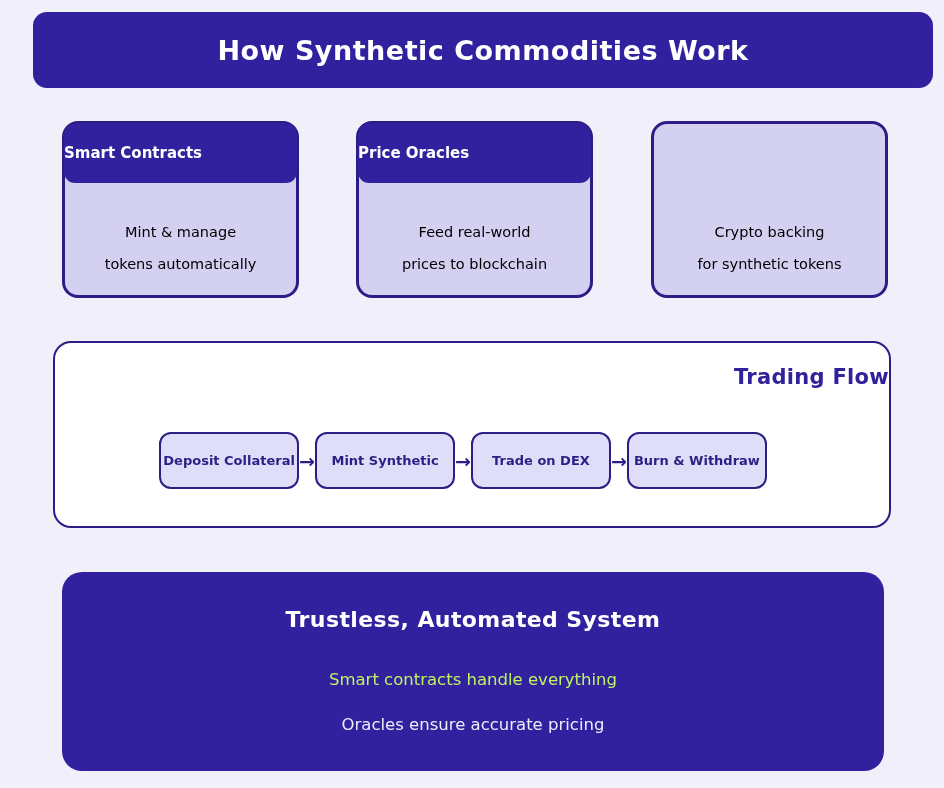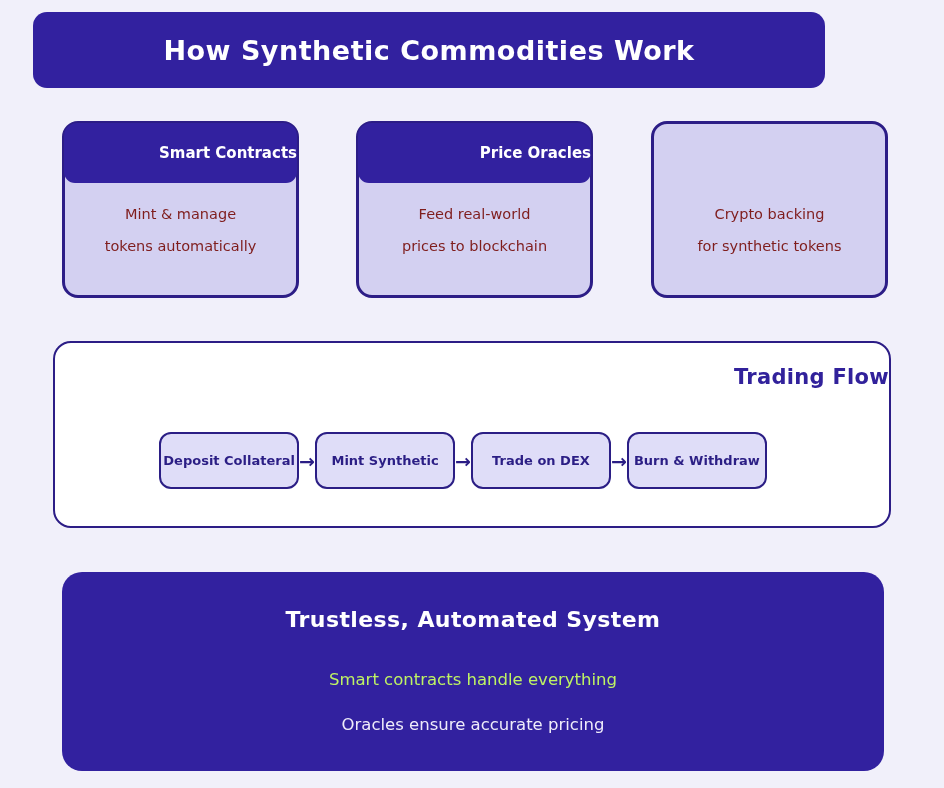--- a/index.html
+++ b/index.html
@@ -6,44 +6,44 @@
   html,body { width:944px; height:788px; }
   body {
     background:#F1F0FA;
     font-family:"DejaVu Sans","Liberation Sans",sans-serif;
     position:relative;
     overflow:hidden;
   }
 
   
   .banner {
-    position:absolute; left:33px; top:12px; width:792px; height:76px;
+    position:absolute; left:33px; top:12px; width:900px; height:76px;
     background:#32219F; border-radius:14px;
     display:flex; flex-direction:row; align-items:center; justify-content:center; gap:5px;
   }
   .banner-title { color:#FFFFFF; font-size:27px; font-weight:bold; letter-spacing:0.5px; }
   .banner-subtitle { color:#E9E5F7; font-size:15px; }
 
   
   .card {
     position:absolute; top:121px; width:237px; height:177px;
     background:#D3D0F1; border:3px solid #2C1D86; border-radius:16px;
   }
   .card-1 { left:62px; }
   .card-2 { left:356px; }
   .card-3 { left:651px; }
   .card-header {
     position:absolute; left:-1px; right:-1px; top:-1px; height:60px;
     background:#32219F; border-radius:13px 13px 11px 11px;
-    display:flex; align-items:center; justify-content:flex-end;
+    display:flex; align-items:center; justify-content:flex-start;
   }
   .card-header span { color:#FFFFFF; font-size:15px; font-weight:bold; }
   .card-body {
     position:absolute; left:0; right:0; top:59px; bottom:0;
-    text-align:center; color:#7f1d1d; font-size:14.5px; padding-top:15px;
+    text-align:center; color:#000000; font-size:14.5px; padding-top:33px;
   }
   .card-body div { line-height:32px; }
 
   
   .flow-box {
     position:absolute; left:53px; top:341px; width:838px; height:187px;
     background:#FFFFFF; border:2px solid #2C1D86; border-radius:18px;
   }
   .flow-title {
     position:absolute; left:0; right:0; top:22px; text-align:right;

